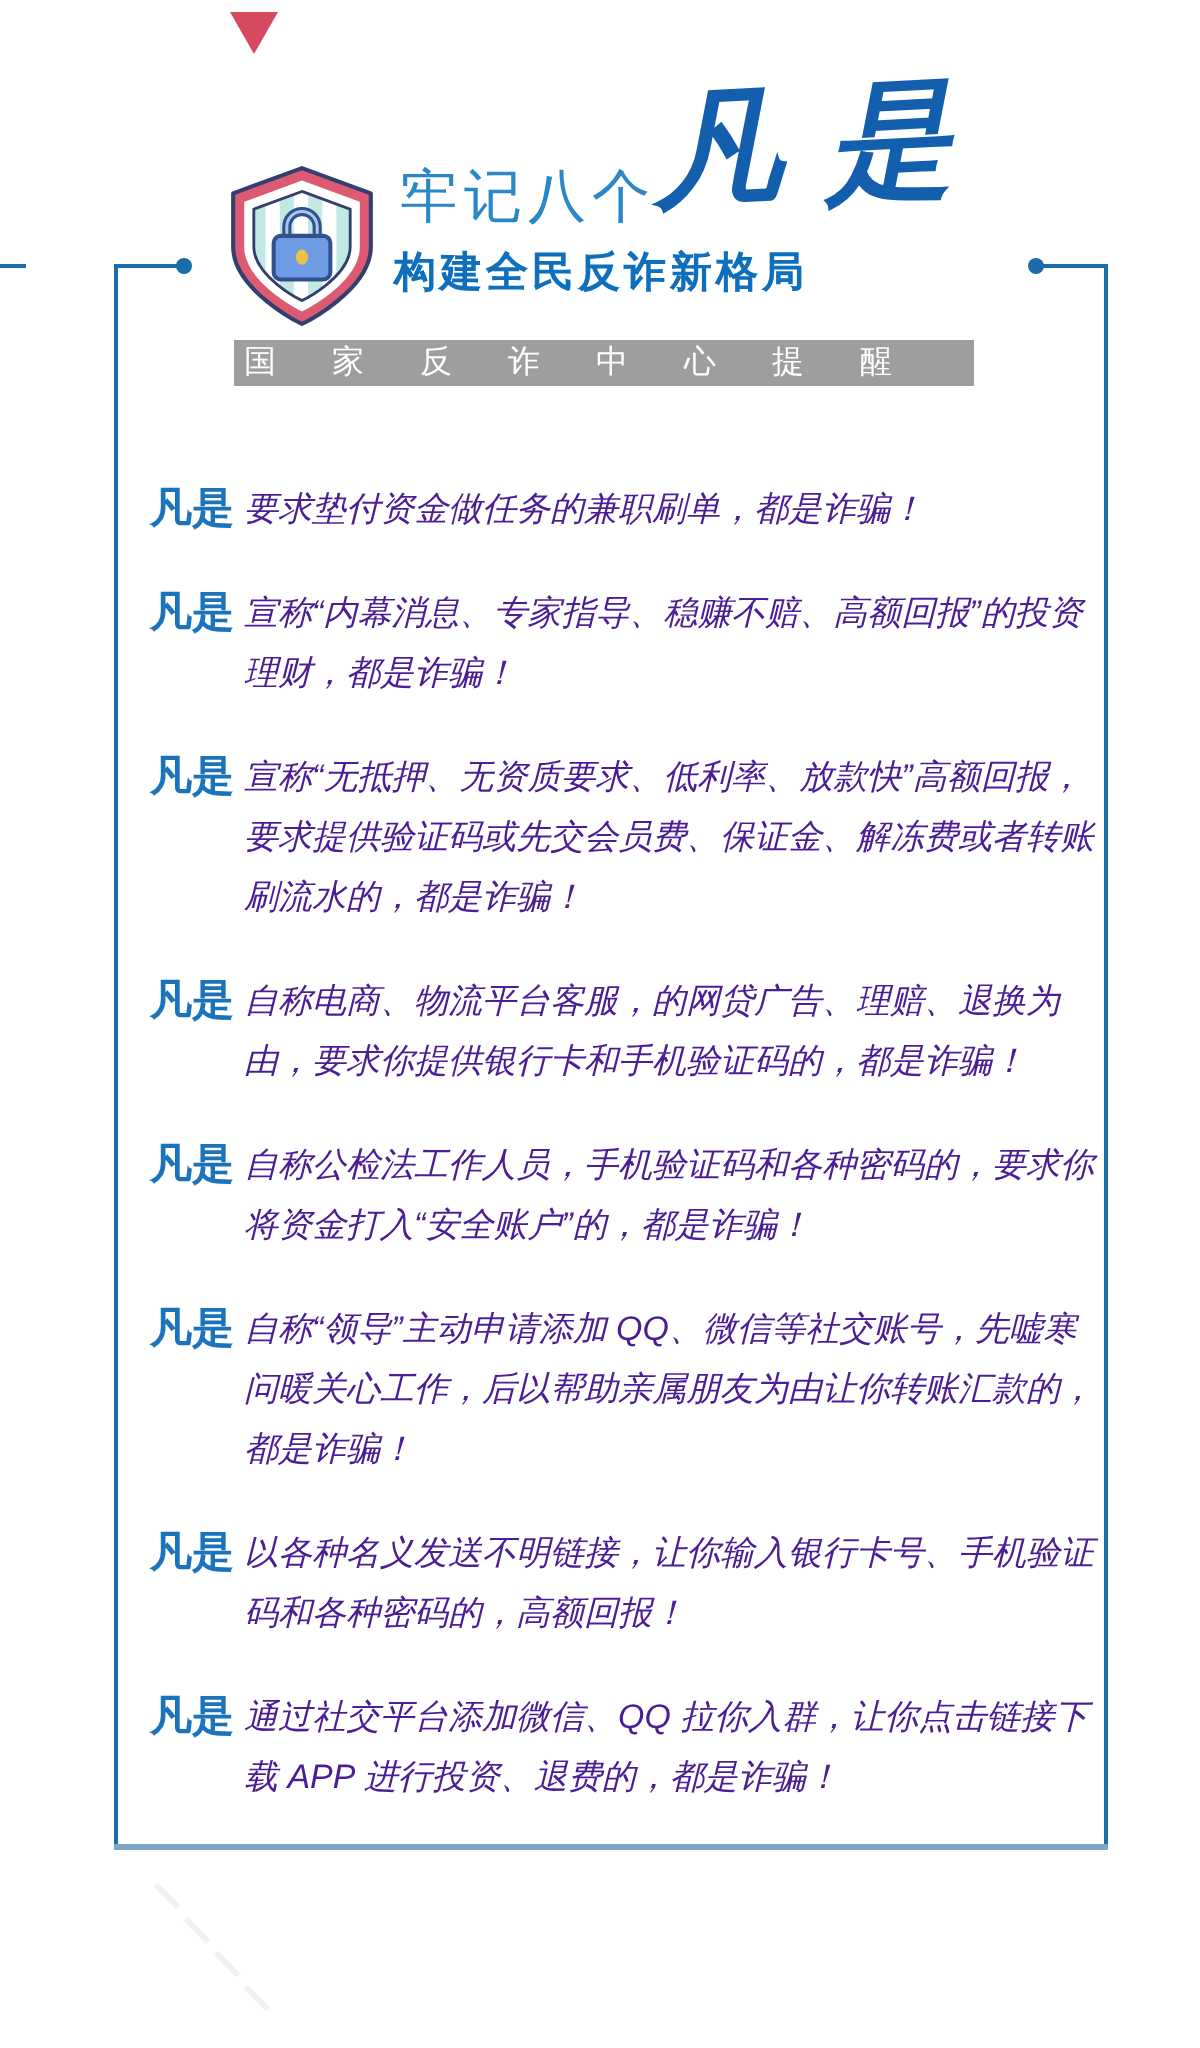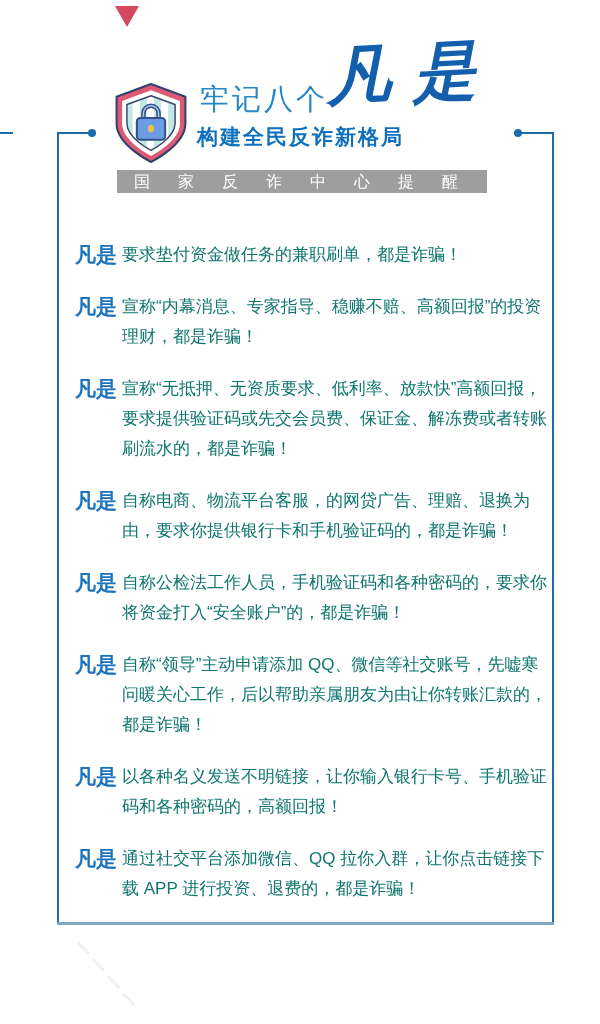--- a/index.html
+++ b/index.html
@@ -27,27 +27,27 @@
   .shield { position:absolute; left:111px; top:82px; }
   .title-prefix { position:absolute; left:200px; top:84px; font-size:29px; letter-spacing:3px;
     color:#2a87c8; line-height:30px; white-space:nowrap; }
   .title-script { position:absolute; left:326px; top:38px; font-family:"DejaVu Serif", serif;
     font-style:italic; font-weight:bold; font-size:64px; line-height:70px; letter-spacing:22px;
     color:#135fae; transform:rotate(-3deg); white-space:nowrap; }
   .subtitle { position:absolute; left:197px; top:120px; font-size:21px; font-weight:bold;
     letter-spacing:2px; color:#0e70bc; line-height:34px; white-space:nowrap; }
   .banner { position:absolute; left:117px; top:170px; width:370px; height:23px;
     box-sizing:border-box; background:#9e9e9e; color:#ffffff; font-size:16px; line-height:23px;
-    padding-left:17px; letter-spacing:28px; white-space:nowrap; overflow:hidden; }
+    padding-left:5px; letter-spacing:28px; white-space:nowrap; overflow:hidden; }
   
   .list { position:absolute; left:75px; top:240px; width:472px; }
   .item { display:flex; margin-bottom:22px; }
   .item-label { flex:none; width:47px; font-size:21px; font-weight:bold; color:#1b74bb;
     line-height:30px; white-space:nowrap; }
-  .item-text { flex:1; font-size:17px; color:#0f766e; line-height:30px; }
+  .item-text { flex:1; font-size:17px; color:#4c1d95; line-height:30px;font-style:italic; }
   
   .wm { position:absolute; width:3px; height:16px; background:rgba(120,120,120,0.10);
     transform:rotate(-45deg); }
 </style>
 </head>
 <body>
 
 <div class="page">
 
   <div class="edge-stub"></div>

